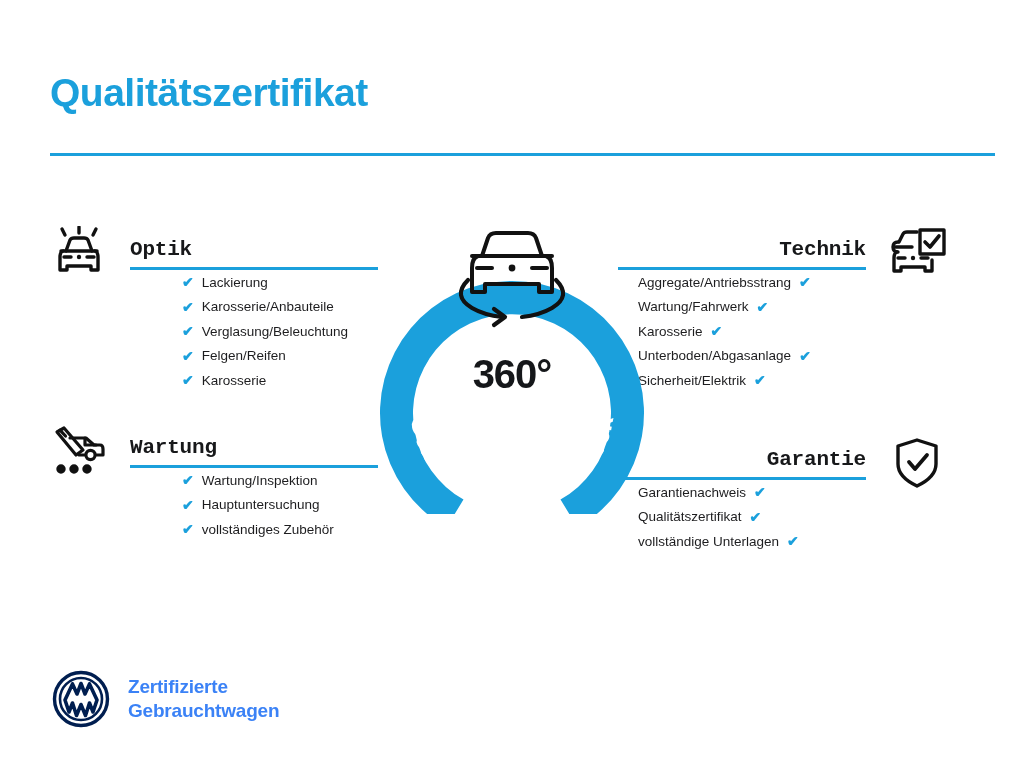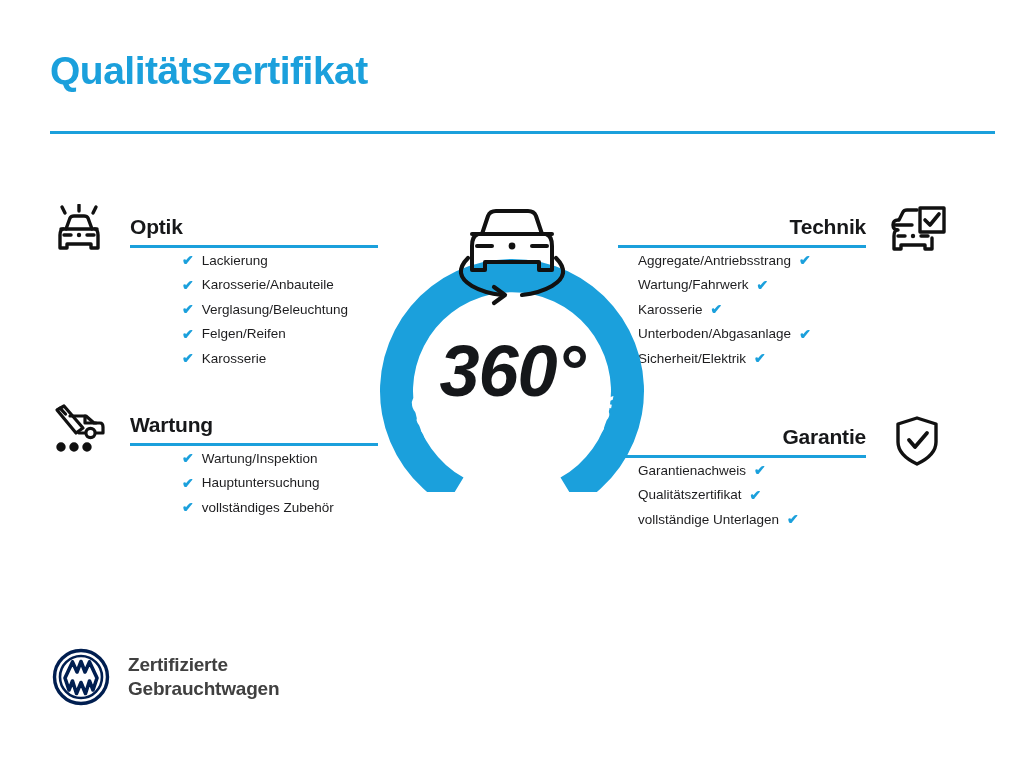--- a/index.html
+++ b/index.html
@@ -12,20 +12,21 @@
     background: #ffffff;
     font-family: "Liberation Sans", sans-serif;
     color: #1a1a1a;
     overflow: hidden;
     position: relative;
   }
 
   .page {
     position: absolute;
     inset: 0;
+    margin-top: 22px;
   }
 
   
   .title {
     position: absolute;
     left: 50px;
     top: 50px;
     font-size: 39px;
     font-weight: bold;
     color: #1ba0dc;
@@ -47,20 +48,21 @@
     width: 310px;
   }
   .col-left  { left: 48px; }
   .col-right { left: 638px; }
 
   .block { position: absolute; width: 310px; }
 
   .block-head {
     position: relative;
     height: 46px;
+    font-family: Liberation Mono, monospace;
   }
   .block-title {
     position: absolute;
     bottom: 9px;
     font-size: 21px;
     font-weight: bold;
     color: #17181a;
     letter-spacing: -0.2px;
     white-space: nowrap;
   }
@@ -122,40 +124,39 @@
     width: 280px;
     height: 296px;
   }
   .badge svg { display: block; }
   .badge-360 {
     position: absolute;
     left: 0;
     top: 134px;
     width: 280px;
     text-align: center;
-    font-size: 72px;
+    font-size: 40px;
     font-weight: bold;
     color: #15171a;
     letter-spacing: -1px;
-    font-style: italic;
   }
 
   
   .vw-lockup {
     position: absolute;
     left: 52px;
     top: 648px;
     display: flex;
     align-items: center;
   }
   .vw-text {
     margin-left: 18px;
     font-size: 19px;
     font-weight: bold;
-    color: #404040;
+    color: #3b82f6;
     line-height: 1.28;
     letter-spacing: -0.2px;
   }
 </style>
 </head>
 <body>
 
 <div class="page">
 
   <div class="title">Qualitätszertifikat</div>

